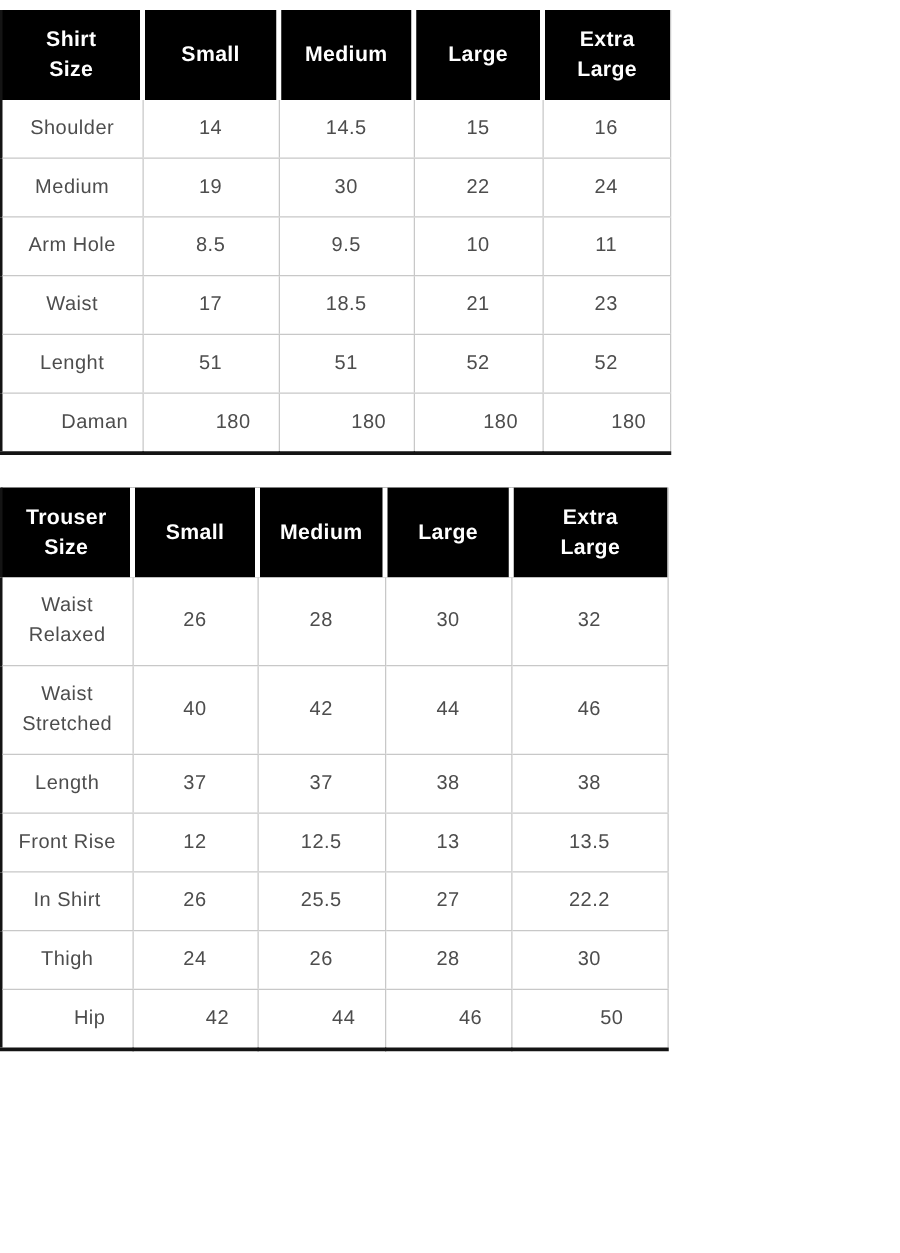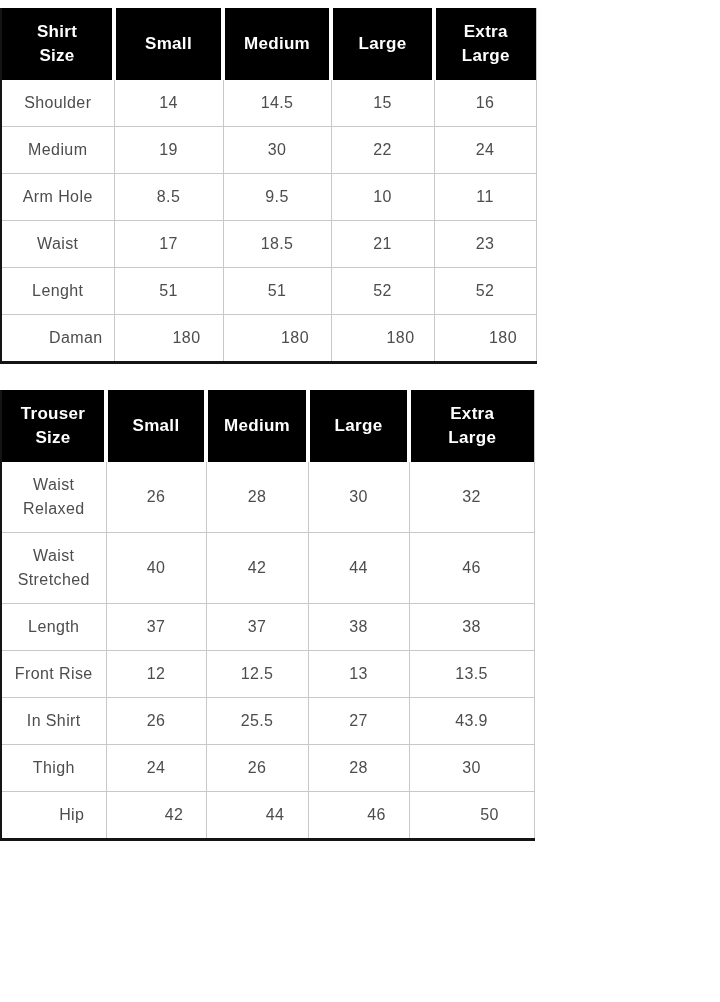--- a/index.html
+++ b/index.html
@@ -178,21 +178,21 @@
           <td>12</td>
           <td>12.5</td>
           <td>13</td>
           <td>13.5</td>
         </tr>
         <tr>
           <td>In Shirt</td>
           <td>26</td>
           <td>25.5</td>
           <td>27</td>
-          <td>43.9</td>
+          <td>22.2</td>
         </tr>
         <tr>
           <td>Thigh</td>
           <td>24</td>
           <td>26</td>
           <td>28</td>
           <td>30</td>
         </tr>
         <tr>
           <td>Hip</td>

